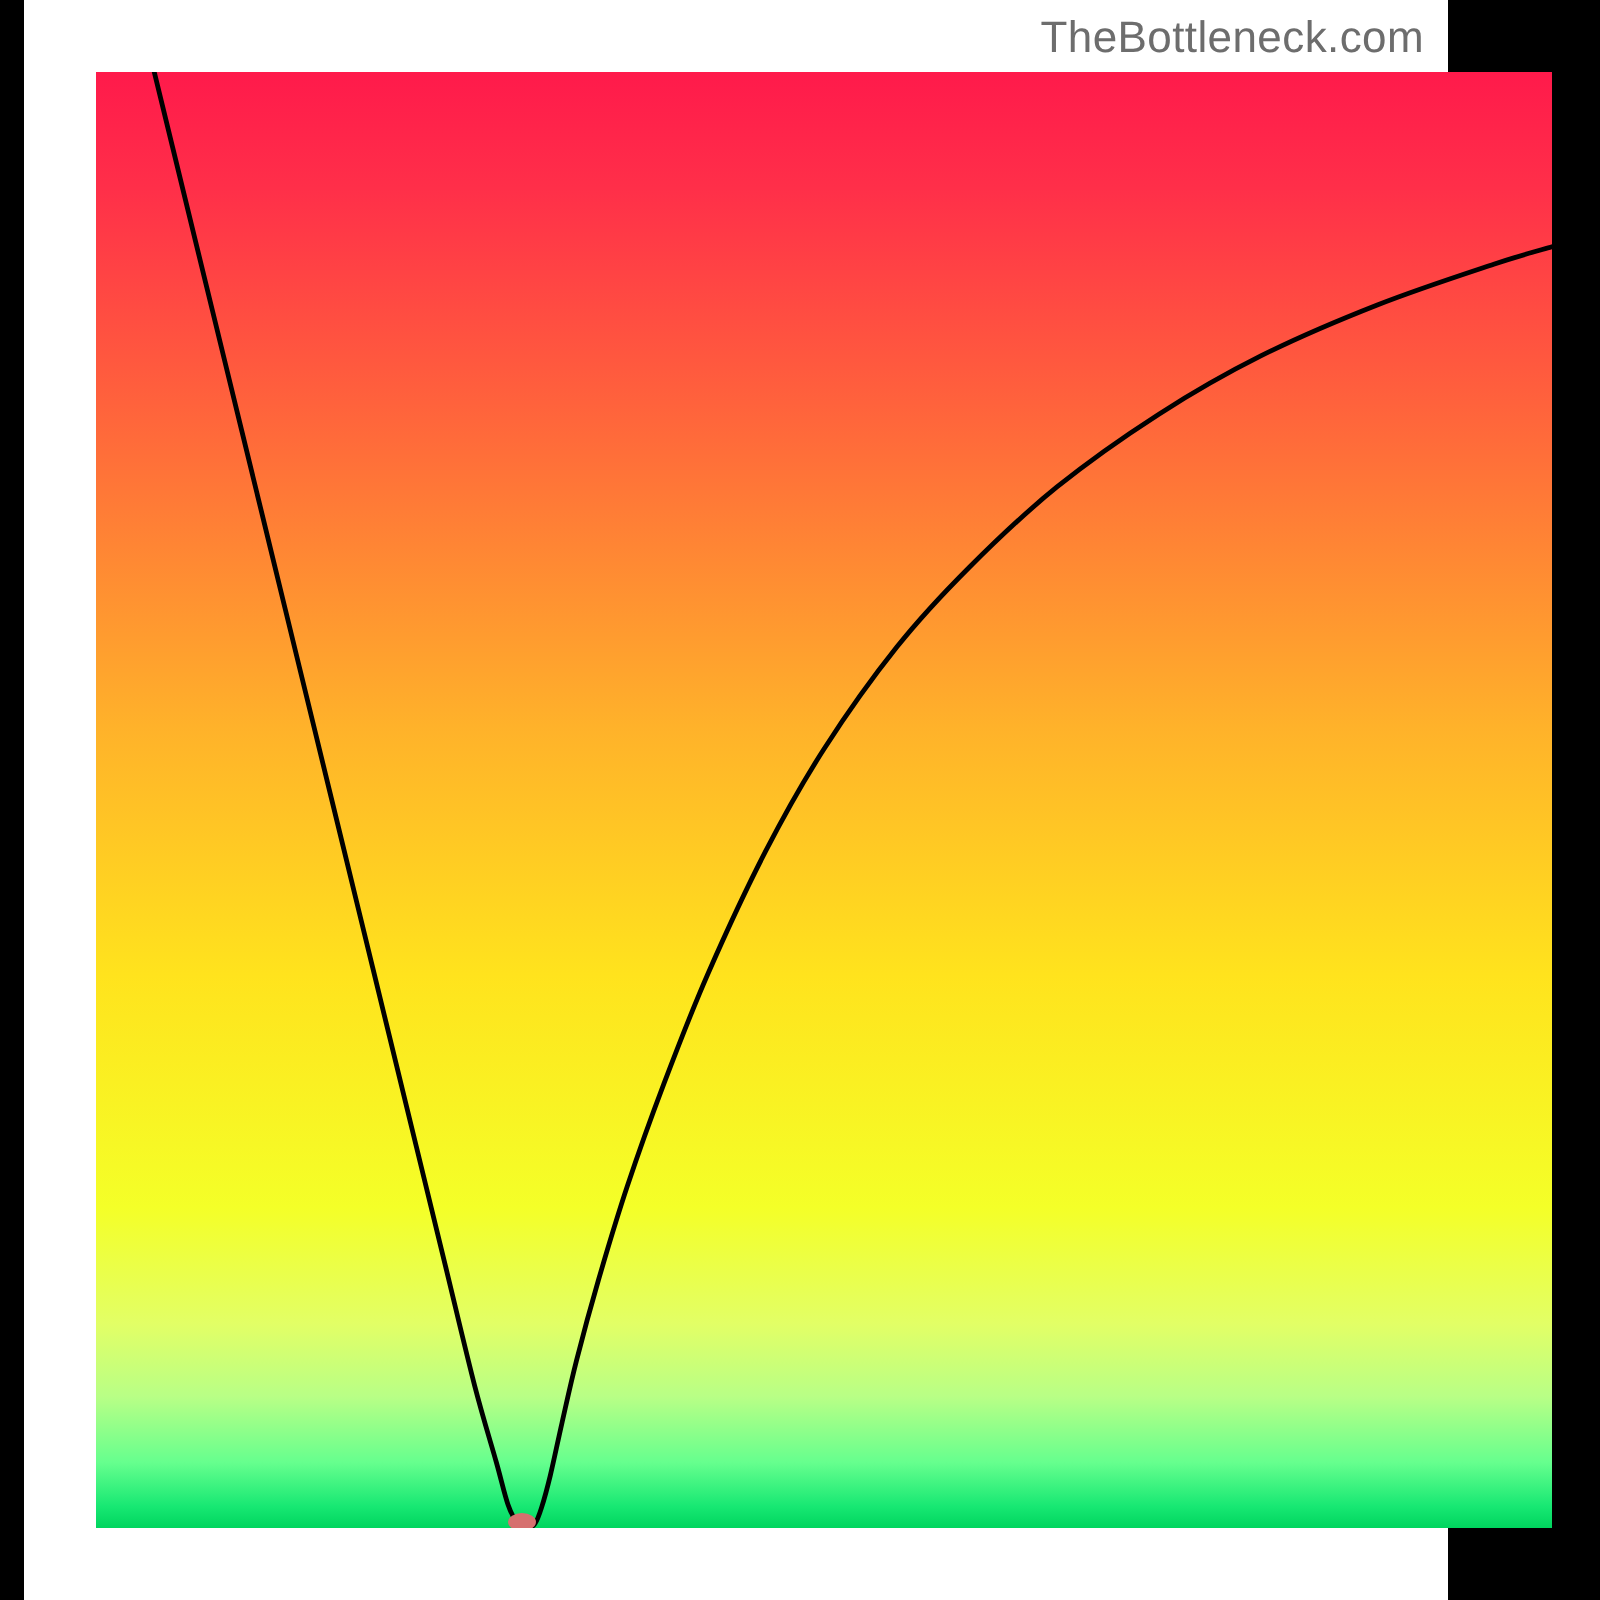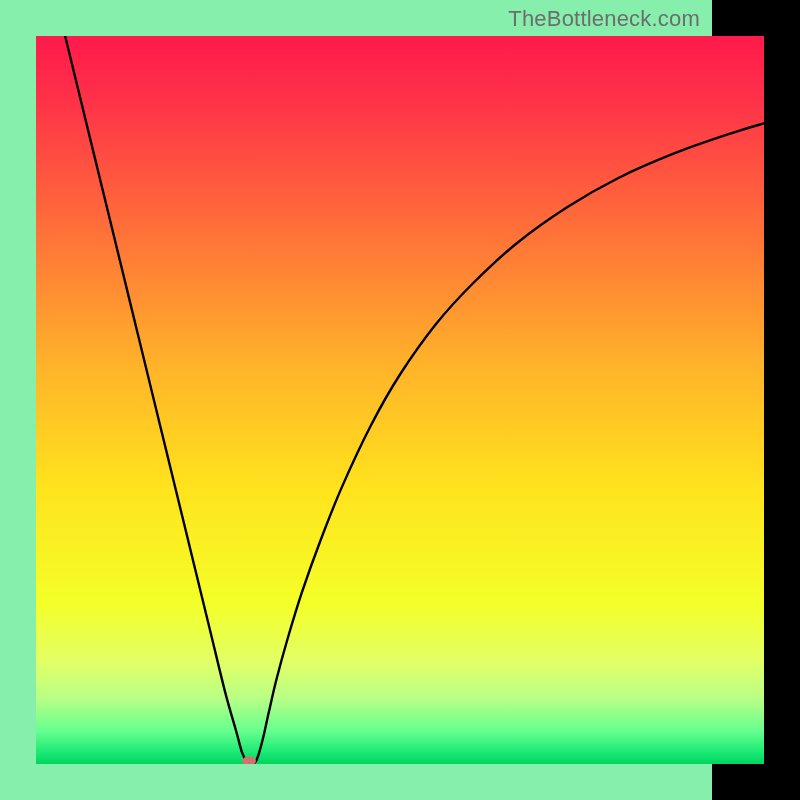--- a/index.html
+++ b/index.html
@@ -6,25 +6,25 @@
     margin: 0;
     padding: 0;
     width: 800px;
     height: 800px;
     background: #000;
     overflow: hidden;
     font-family: Arial, Helvetica, sans-serif;
   }
   .frame {
     position: absolute;
-    left: 0;
+    left: 12px;
     top: 0;
     width: 712px;
     height: 800px;
-    background: #86efac;
+    background: #ffffff;
   }
   .plot {
     position: absolute;
     left: 36px;
     top: 36px;
     width: 728px;
     height: 728px;
     overflow: hidden;
   }
   .gradient {

